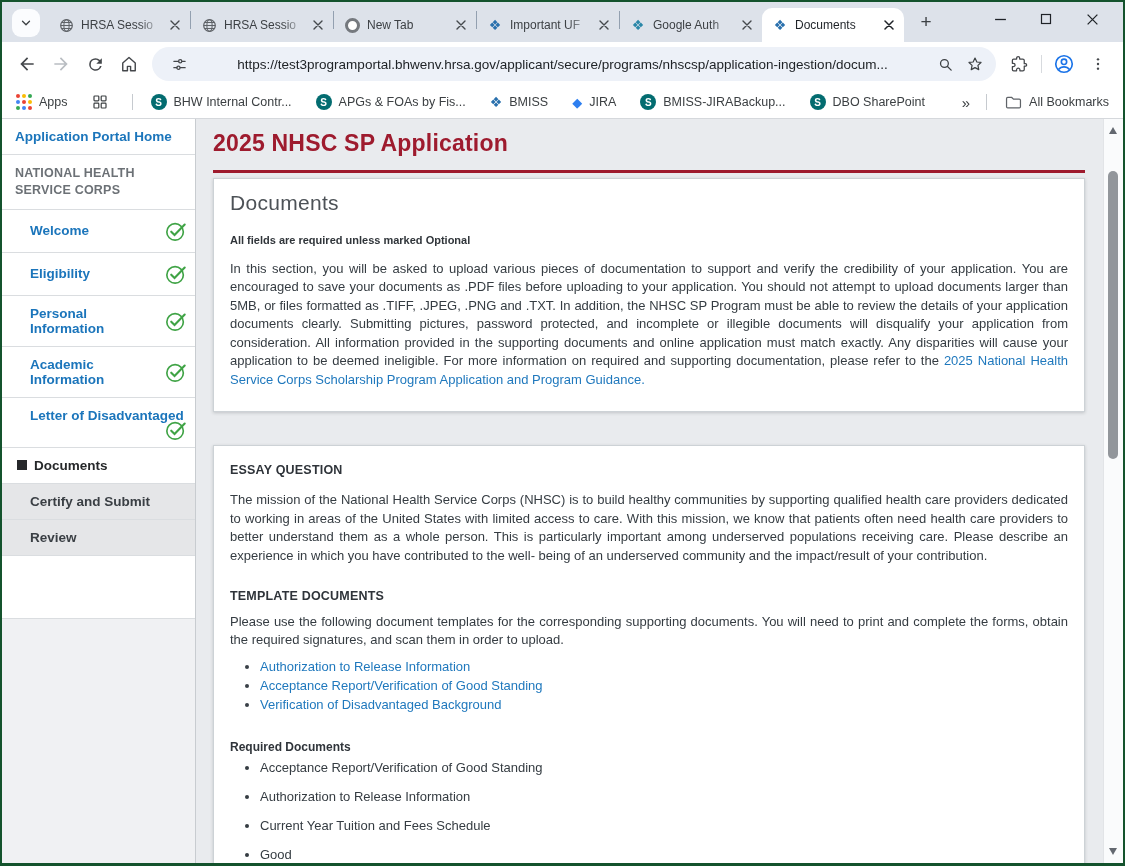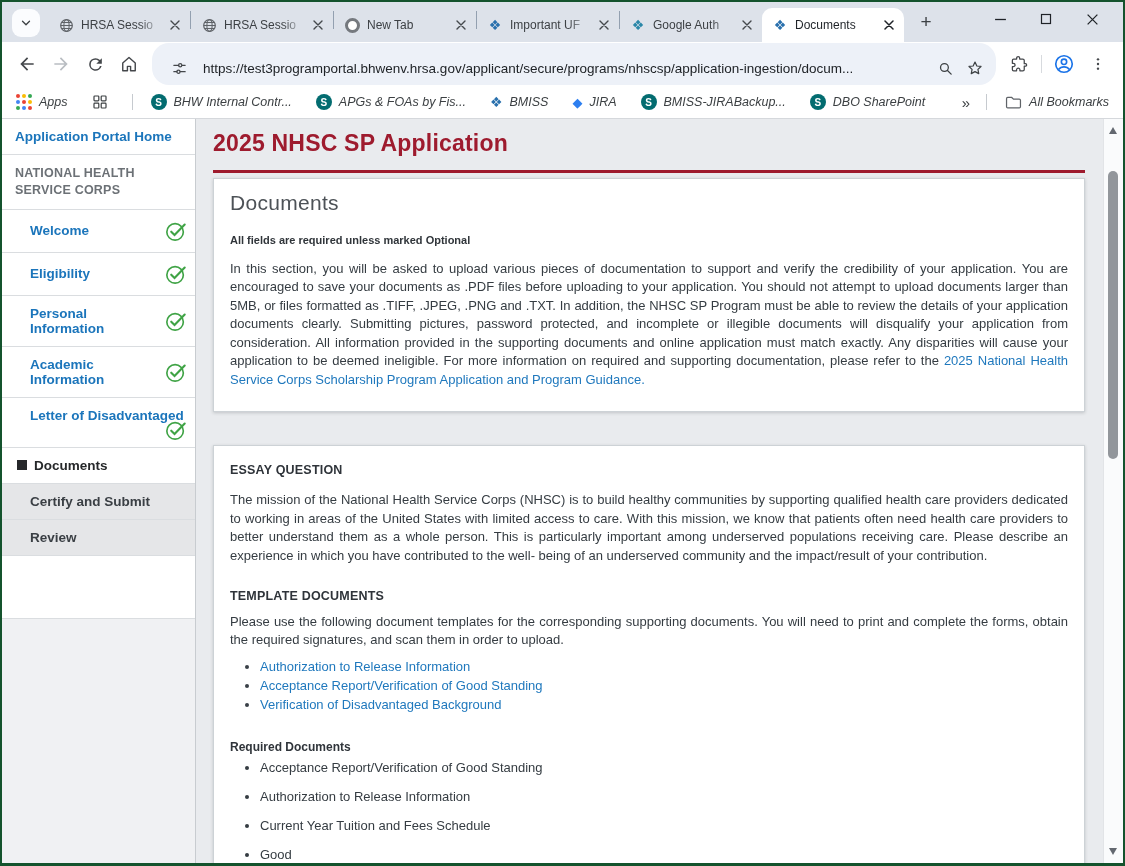--- a/index.html
+++ b/index.html
@@ -21,29 +21,29 @@
   .tab.active .tab-title{-webkit-mask-image:none;mask-image:none;color:#1f2328;}
   .tab-close{width:18px;height:18px;border-radius:50%;display:flex;align-items:center;justify-content:center;flex:0 0 auto;}
   .tab-sep{width:1px;height:18px;background:#93a0b0;margin:0 0 13px 0;flex:0 0 auto;}
   .new-tab-btn{width:28px;height:28px;margin:0 0 6px 8px;display:flex;align-items:center;justify-content:center;font-size:19px;color:#3d4145;flex:0 0 auto;}
   .win-controls{margin-left:auto;display:flex;height:34px;align-self:flex-start;}
   .win-btn{width:46px;height:34px;display:flex;align-items:center;justify-content:center;}
 
   
   .toolbar{height:44px;background:#fff;display:flex;align-items:center;padding:0 8px;box-sizing:border-box;}
   .tool-btn{width:34px;height:34px;border-radius:50%;display:flex;align-items:center;justify-content:center;flex:0 0 auto;}
-  .omnibox{flex:1;height:34px;background:#edf1f8;border-radius:17px;display:flex;align-items:center;padding:8px 6px 0 12px;margin:0 6px;min-width:0;}
+  .omnibox{flex:1;height:34px;background:#edf1f8;border-radius:17px;display:flex;align-items:center;padding:0 6px 0 12px;margin:0 6px;min-width:0;text-align:center;}
   .omni-url{flex:1;font-size:13.5px;color:#202428;white-space:nowrap;overflow:hidden;margin:0 8px 0 9px;}
   .omni-icon{width:30px;height:30px;display:flex;align-items:center;justify-content:center;flex:0 0 auto;}
   .toolbar-sep{width:1px;height:18px;background:#d7dade;margin:0 5px;flex:0 0 auto;}
 
   
   .bookmarksbar{height:33px;background:#fff;border-bottom:1px solid #d5d8dc;display:flex;align-items:center;padding:0 14px;font-size:12.5px;color:#3c4043;box-sizing:border-box;}
   .bm{display:flex;align-items:center;margin-right:24px;flex:0 0 auto;}
-  .bm-label{margin-left:7px;white-space:nowrap;font-style:italic;}
+  .bm-label{margin-left:7px;white-space:nowrap;}
   .sp-icon{width:16px;height:16px;border-radius:50%;background:#036c70;color:#fff;font-size:10px;font-weight:bold;display:flex;align-items:center;justify-content:center;}
   .apps-grid{display:grid;grid-template-columns:repeat(3,4px);grid-gap:2px;}
   .apps-grid i{width:4px;height:4px;border-radius:50%;display:block;}
   .bm-sep{width:1px;height:16px;background:#c6cacf;margin-right:18px;flex:0 0 auto;}
   .bm-spacer{flex:1;}
   .bm-overflow{font-size:15px;color:#3c4043;margin-right:16px;}
 
   
   .content{display:flex;height:744px;background:#e9ebee;}
 

